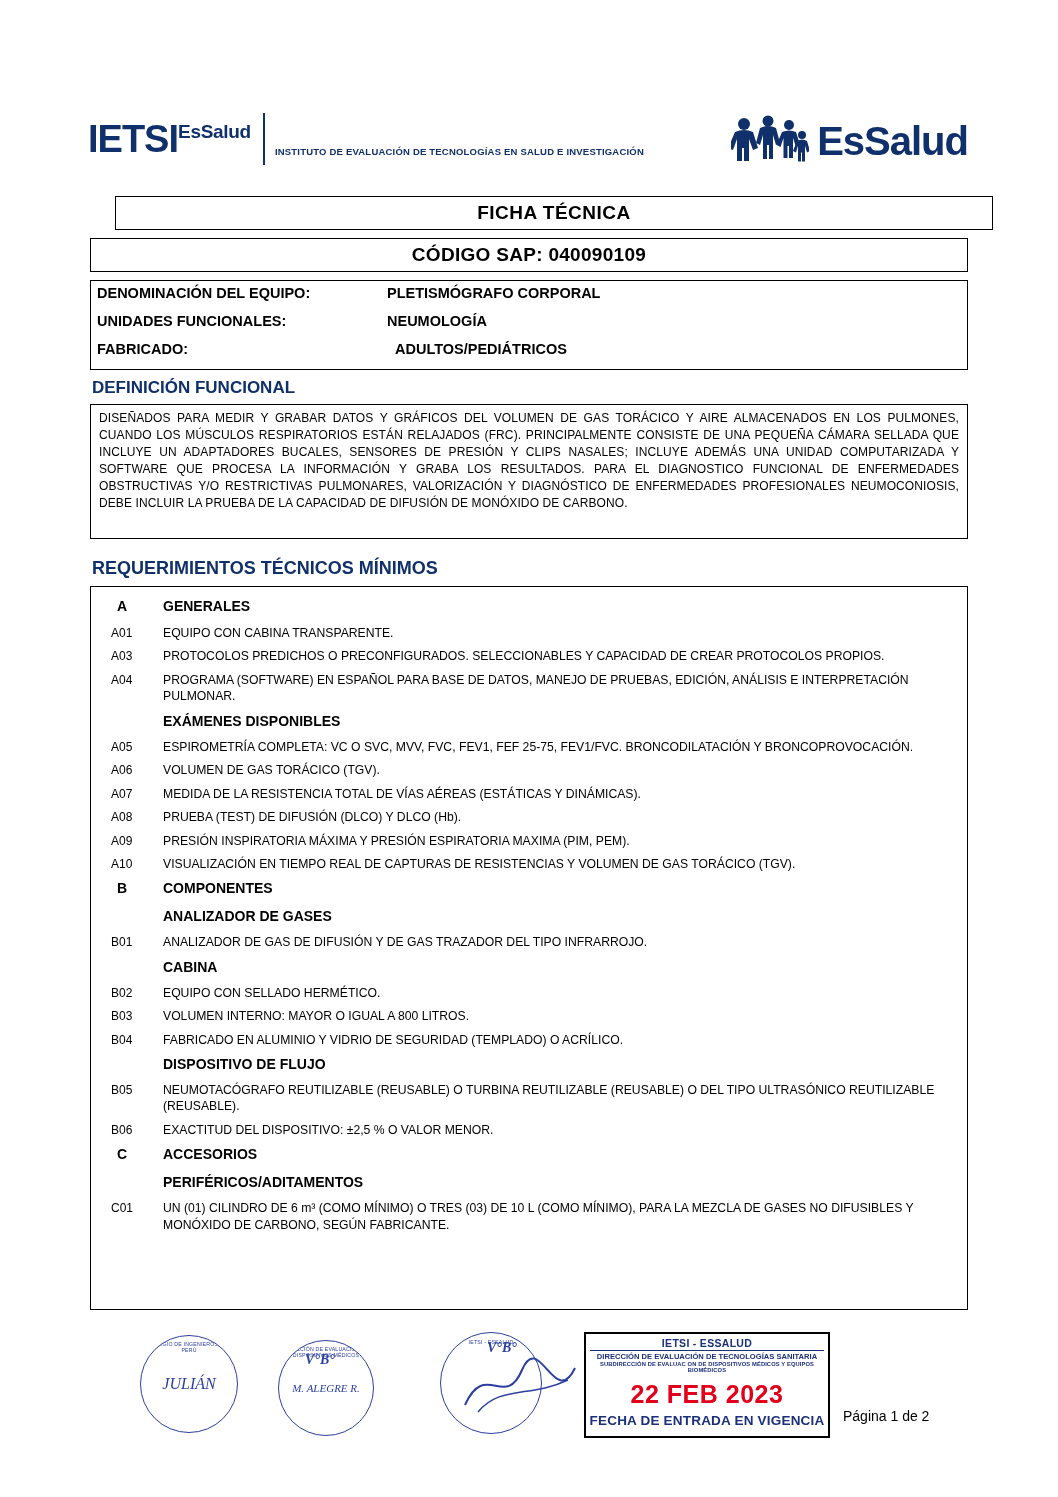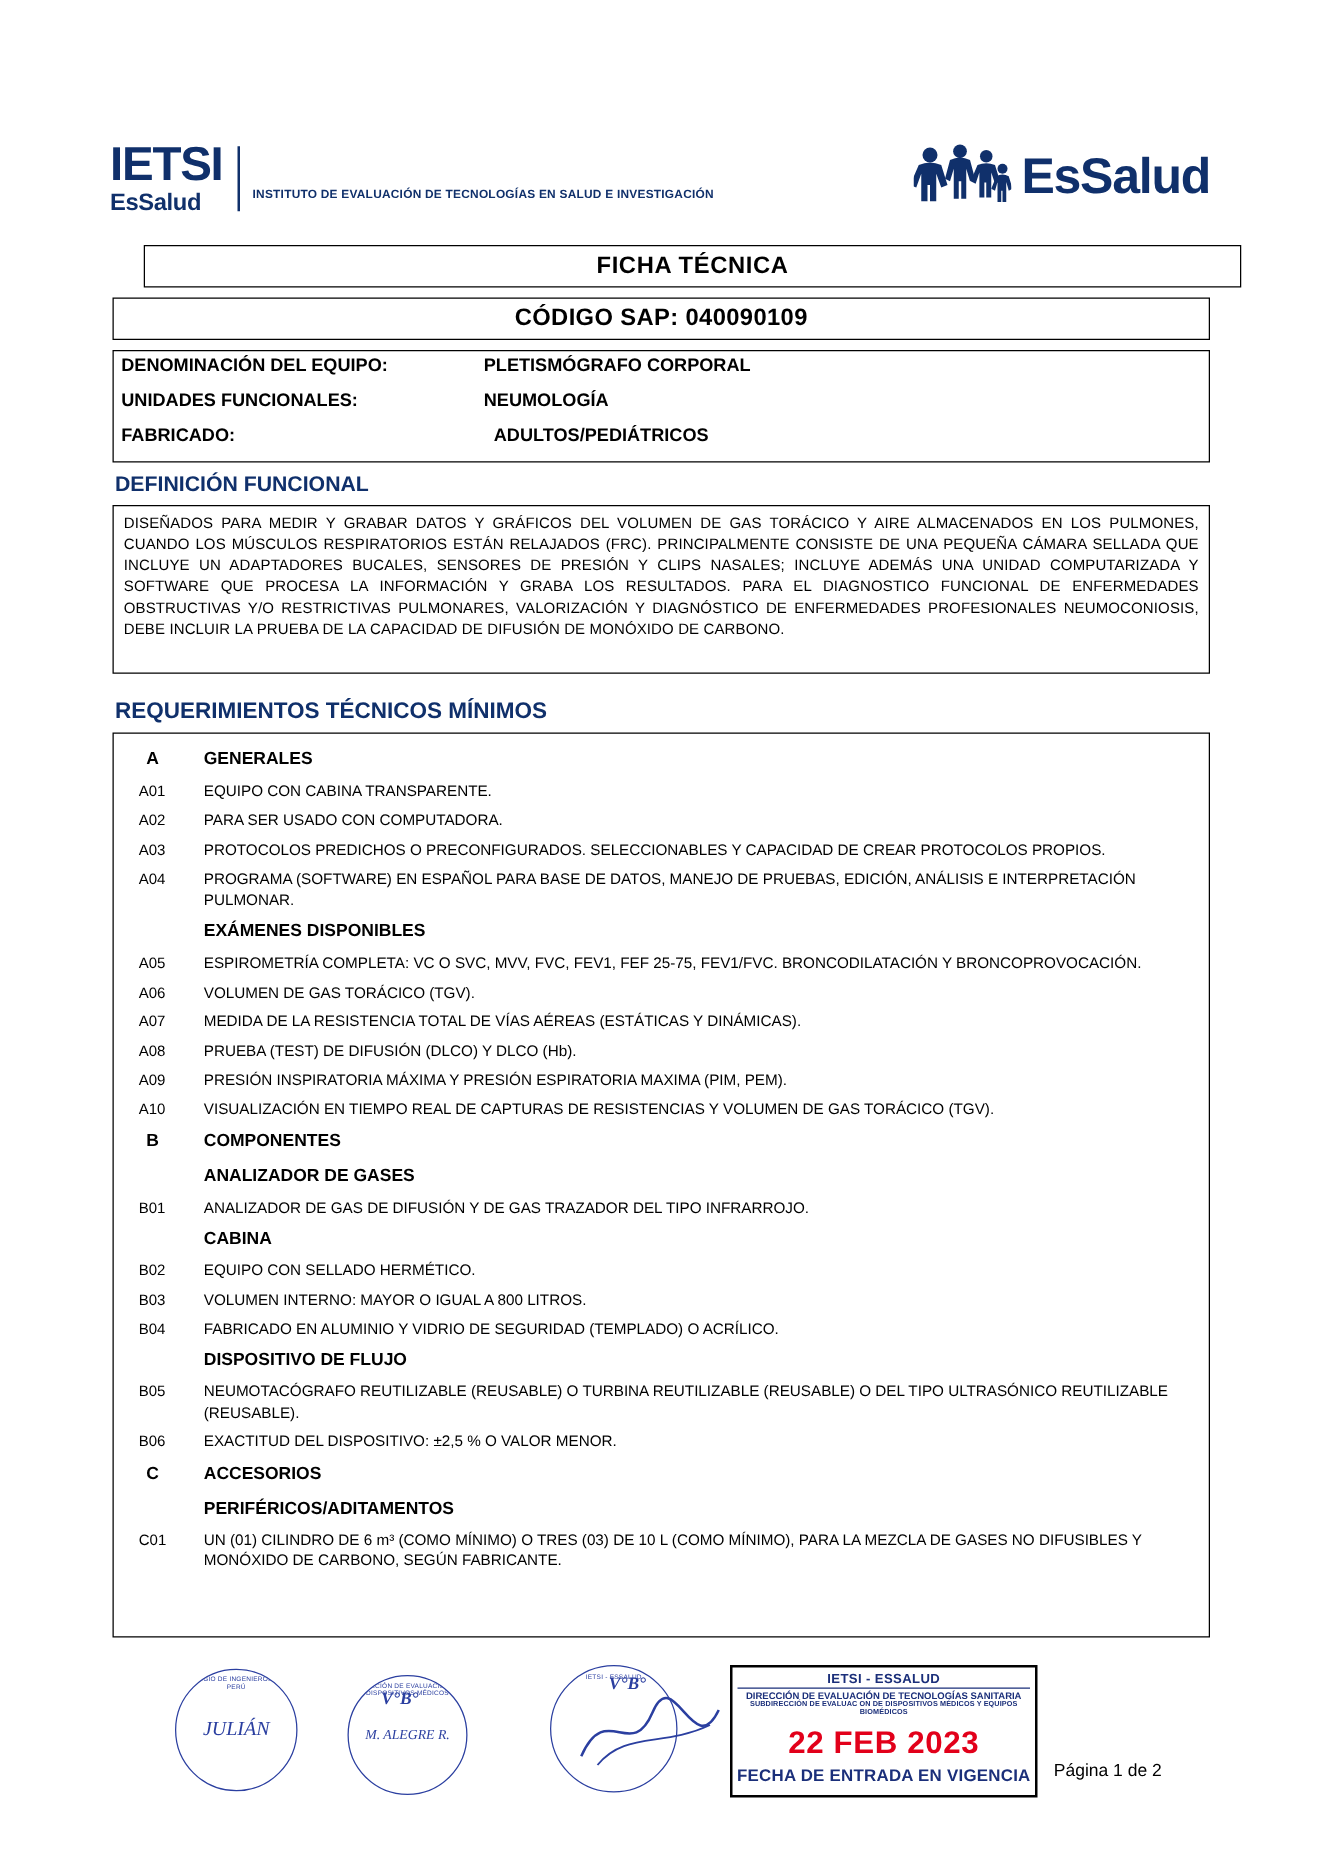--- a/index.html
+++ b/index.html
@@ -33,21 +33,21 @@
   }
   .ietsi-logo {
     position: absolute;
     left: 88px;
     top: 8px;
     display: flex;
     align-items: center;
   }
   .ietsi-left {
     display: flex;
-    flex-direction: column;
+    flex-direction: row;
     align-items: flex-start;
     line-height: 1;
   }
   .ietsi-word {
     font-family: "Liberation Sans", sans-serif;
     font-weight: bold;
     font-size: 38px;
     letter-spacing: -1px;
     color: #10306b;
   }
@@ -394,24 +394,20 @@
   <div class="req-box" id="req-box">
       <div class="req-row heading">
         <div class="req-code letter">A</div>
         <div class="req-text group">GENERALES</div>
       </div>
       <div class="req-row">
         <div class="req-code">A01</div>
         <div class="req-text">EQUIPO CON CABINA TRANSPARENTE.</div>
       </div>
       <div class="req-row">
-        <div class="req-code">A02</div>
-        <div class="req-text">PARA SER USADO CON COMPUTADORA.</div>
-      </div>
-      <div class="req-row">
         <div class="req-code">A03</div>
         <div class="req-text">PROTOCOLOS PREDICHOS O PRECONFIGURADOS. SELECCIONABLES Y CAPACIDAD DE CREAR PROTOCOLOS PROPIOS.</div>
       </div>
       <div class="req-row">
         <div class="req-code">A04</div>
         <div class="req-text">PROGRAMA (SOFTWARE) EN ESPAÑOL PARA BASE DE DATOS, MANEJO DE PRUEBAS, EDICIÓN, ANÁLISIS E INTERPRETACIÓN PULMONAR.</div>
       </div>
       <div class="req-row subheading">
         <div class="req-code"></div>
         <div class="req-text group">EXÁMENES DISPONIBLES</div>

